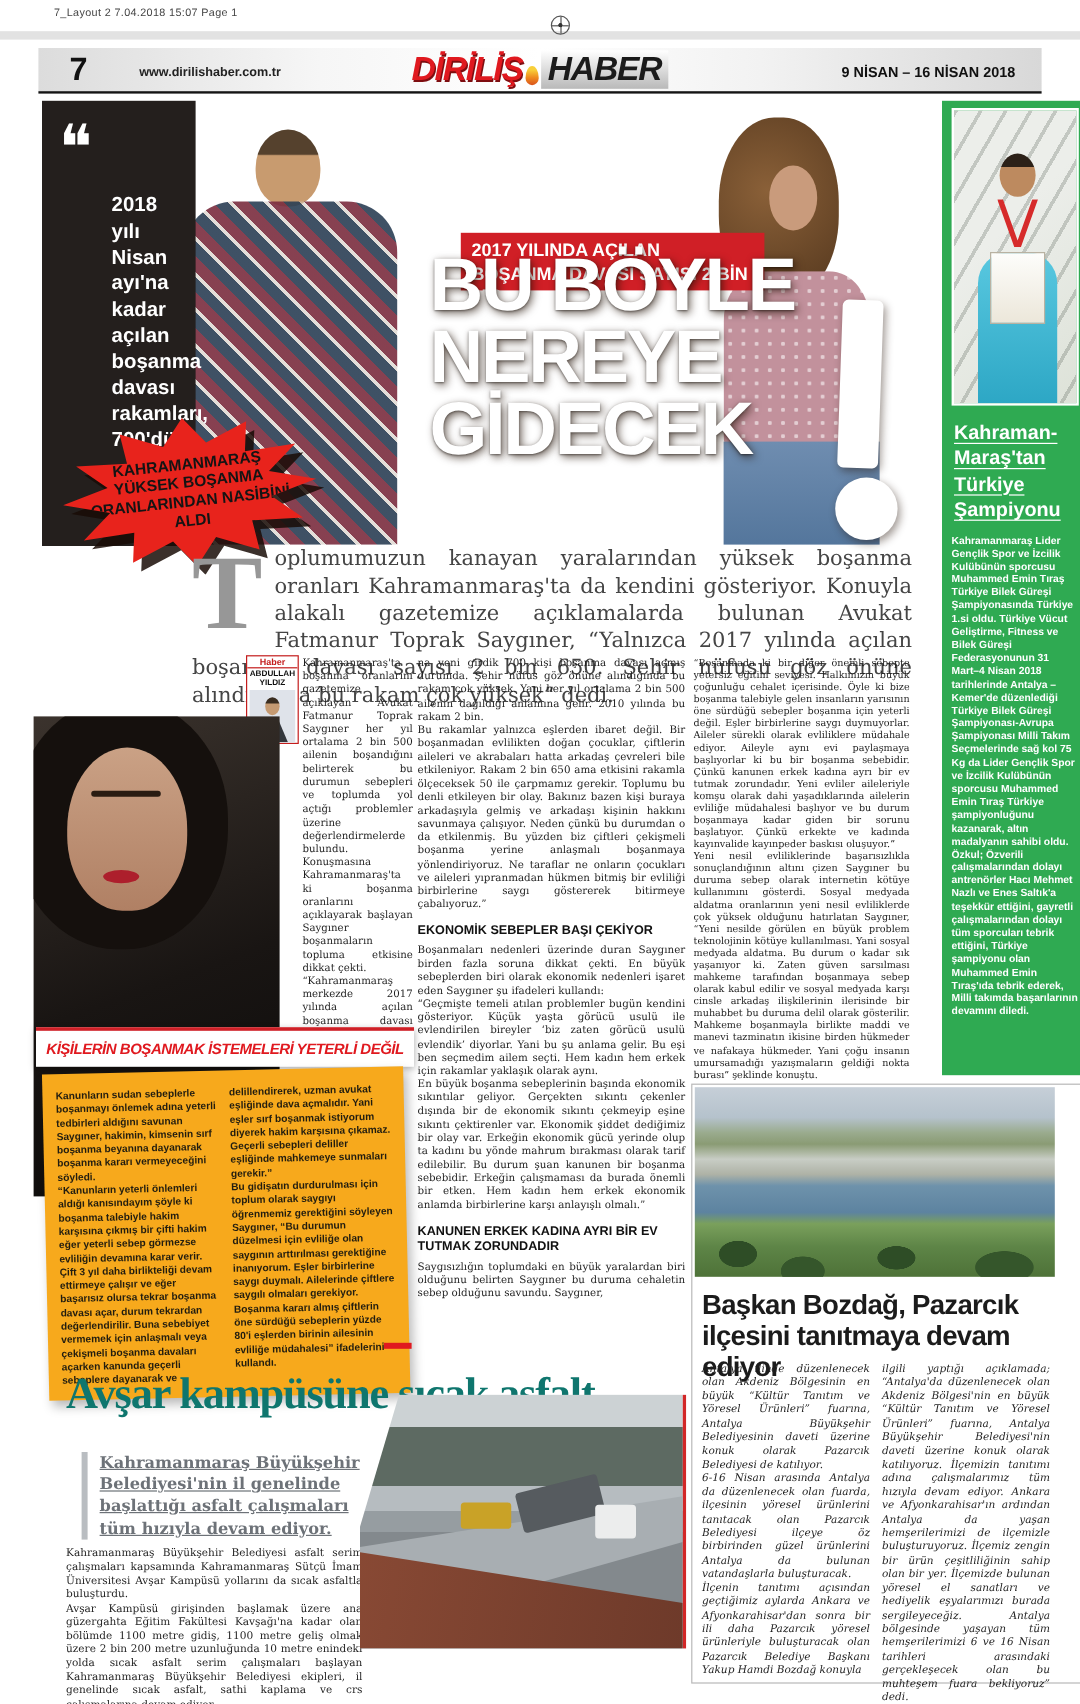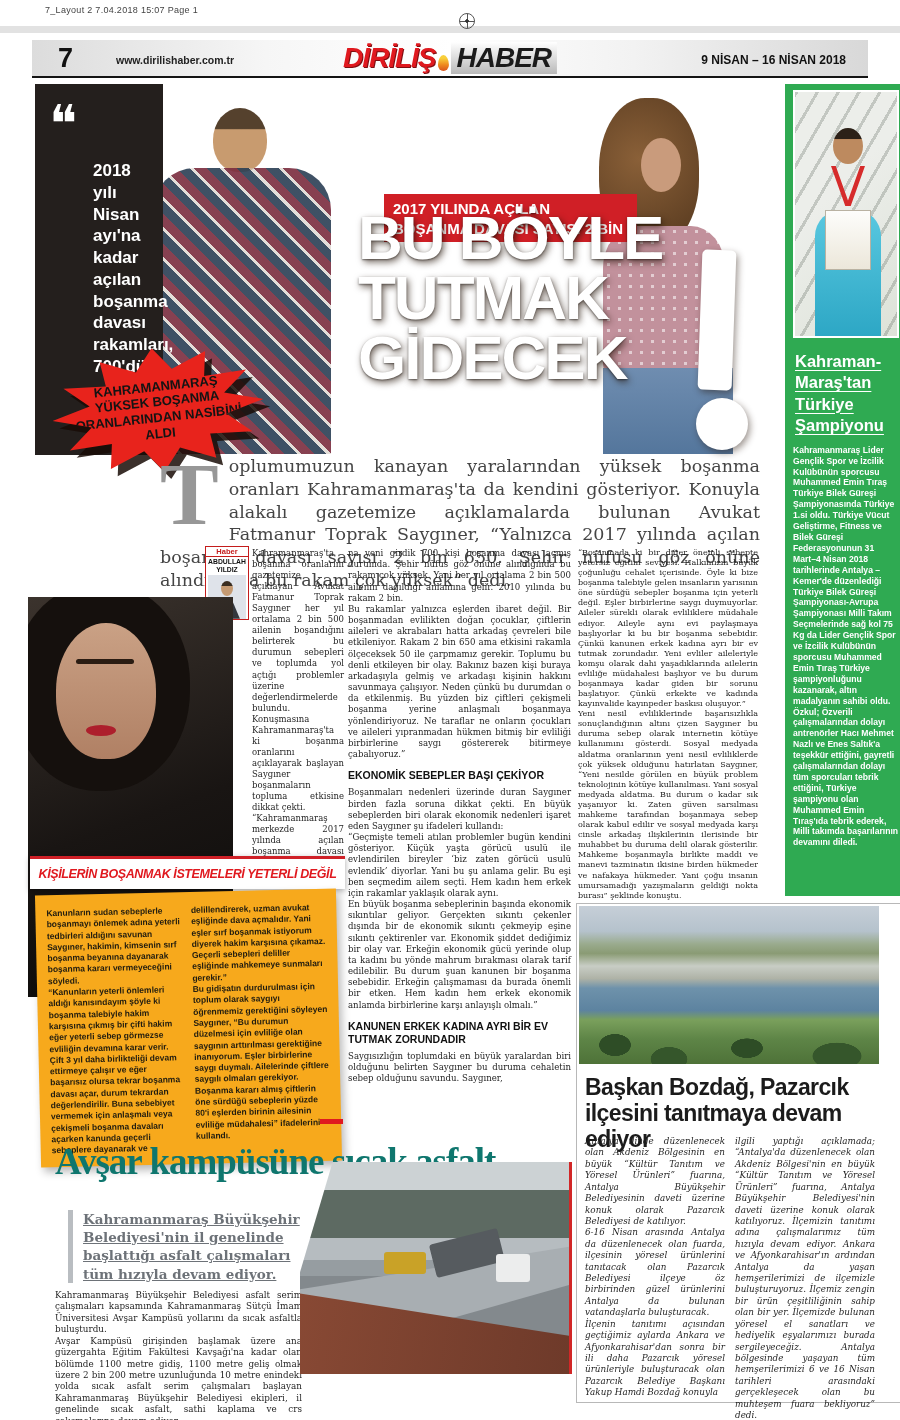--- a/index.html
+++ b/index.html
@@ -234,21 +234,21 @@
   </div>
 
   <div class="abs quote-box">
     <div class="quote-mark">❝</div>
     <div class="quote-text">2018 yılı Nisan ayı'na kadar açılan boşanma davası rakamları, 700'dür.</div>
   </div>
 
   <div class="abs kicker-box">2017 YILINDA AÇILAN BOŞANMA DAVASI SAYISI 2 BİN 650</div>
   <div class="abs headline">
     <div>BU BÖYLE</div>
-    <div>TUTMAK</div>
+    <div>NEREYE</div>
     <div>GİDECEK</div>
   </div>
   <div class="abs excl-bar"></div>
   <div class="abs excl-dot"></div>
 
   <div class="abs star-wrap">
     <div class="star star-shadow"></div>
     <div class="star star-main">KAHRAMANMARAŞ YÜKSEK BOŞANMA ORANLARINDAN NASİBİNİ ALDI</div>
   </div>
 

